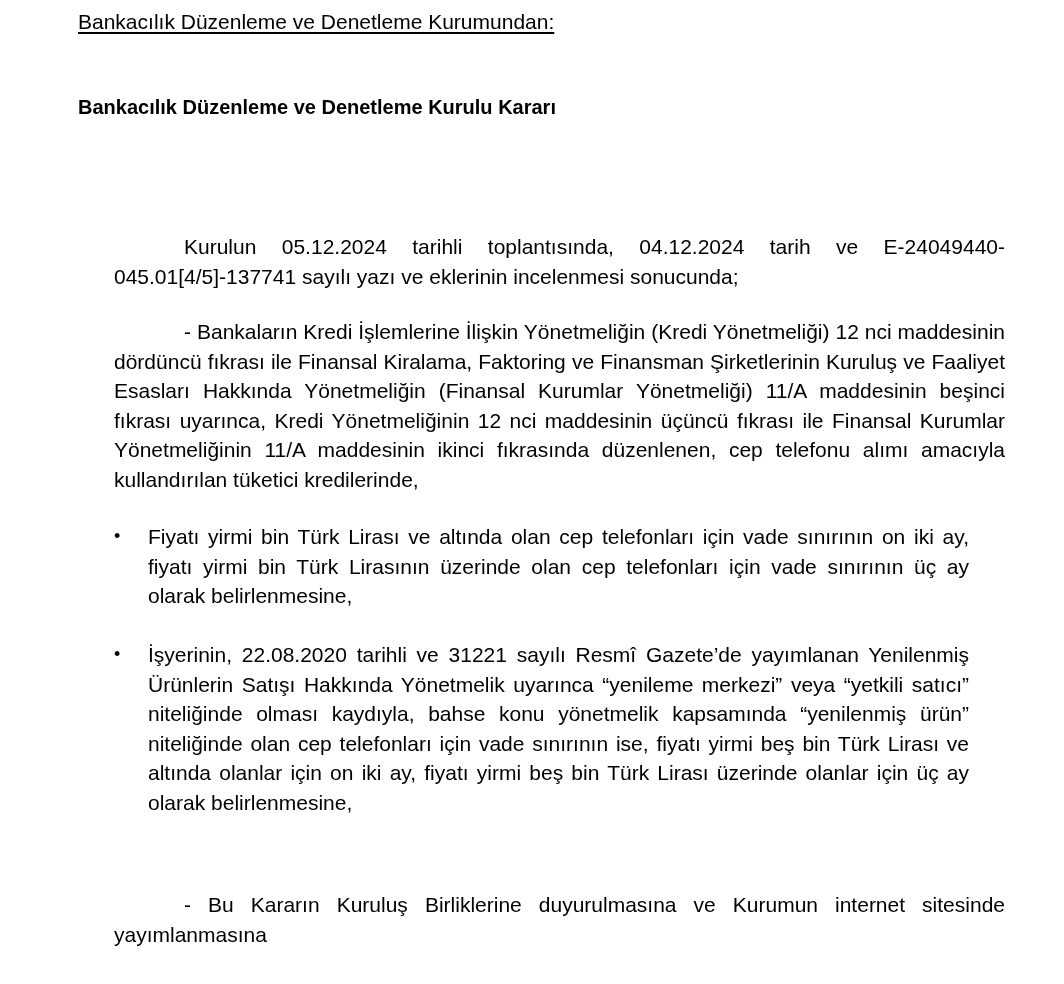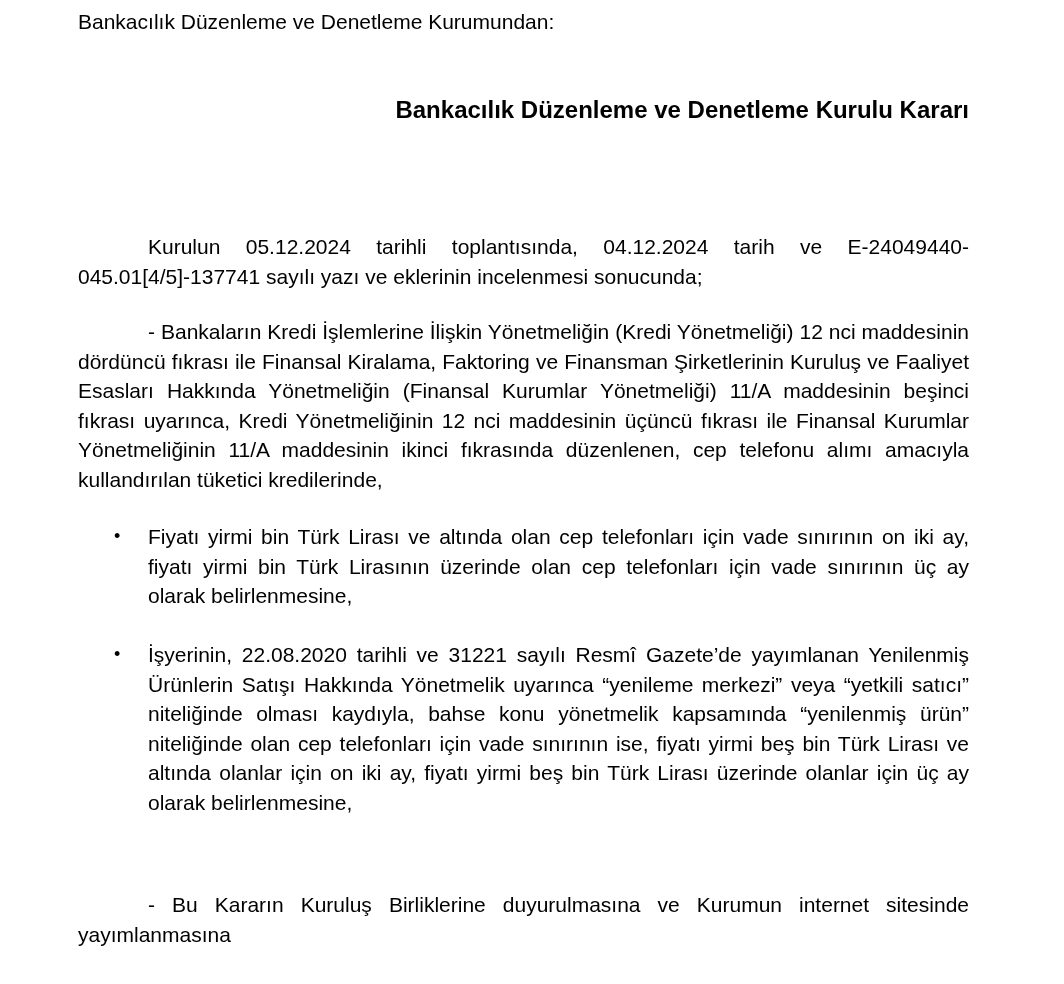--- a/index.html
+++ b/index.html
@@ -20,32 +20,33 @@
       position: absolute;
       left: 78px;
       top: 0;
       width: 891px;
     }
     .header-line {
       position: absolute;
       top: 10px;
       left: 0;
       font-size: 21px;
+      text-decoration: underline;
       text-underline-offset: 3px;
       text-decoration-thickness: 2px;
       white-space: nowrap;
     }
     .title {
       position: absolute;
       top: 96px;
       left: 0;
       width: 891px;
-      text-align: right;
+      text-align: left;
       font-weight: bold;
-      font-size: 24px;
+      font-size: 20px;
     }
     .meta-row {
       position: absolute;
       top: 180px;
       left: 0;
       width: 891px;
       display: flex;
       justify-content: space-between;
       font-weight: bold;
       font-size: 21px;
@@ -56,21 +57,21 @@
       text-decoration-thickness: 2px;
     }
     .para {
       position: absolute;
       left: 0;
       width: 891px;
       text-align: justify;
       line-height: 29.5px;
       font-size: 21px;
     }
-    .para.indent { text-indent: 70px; }
+    .para.indent { text-indent: 70px; margin-left: 36px; }
     .p1 { top: 232px; }
     .p2 { top: 317px; }
     .bullet-list {
       position: absolute;
       left: 0;
       width: 891px;
       margin: 0;
       padding: 0;
       list-style: none;
     }

